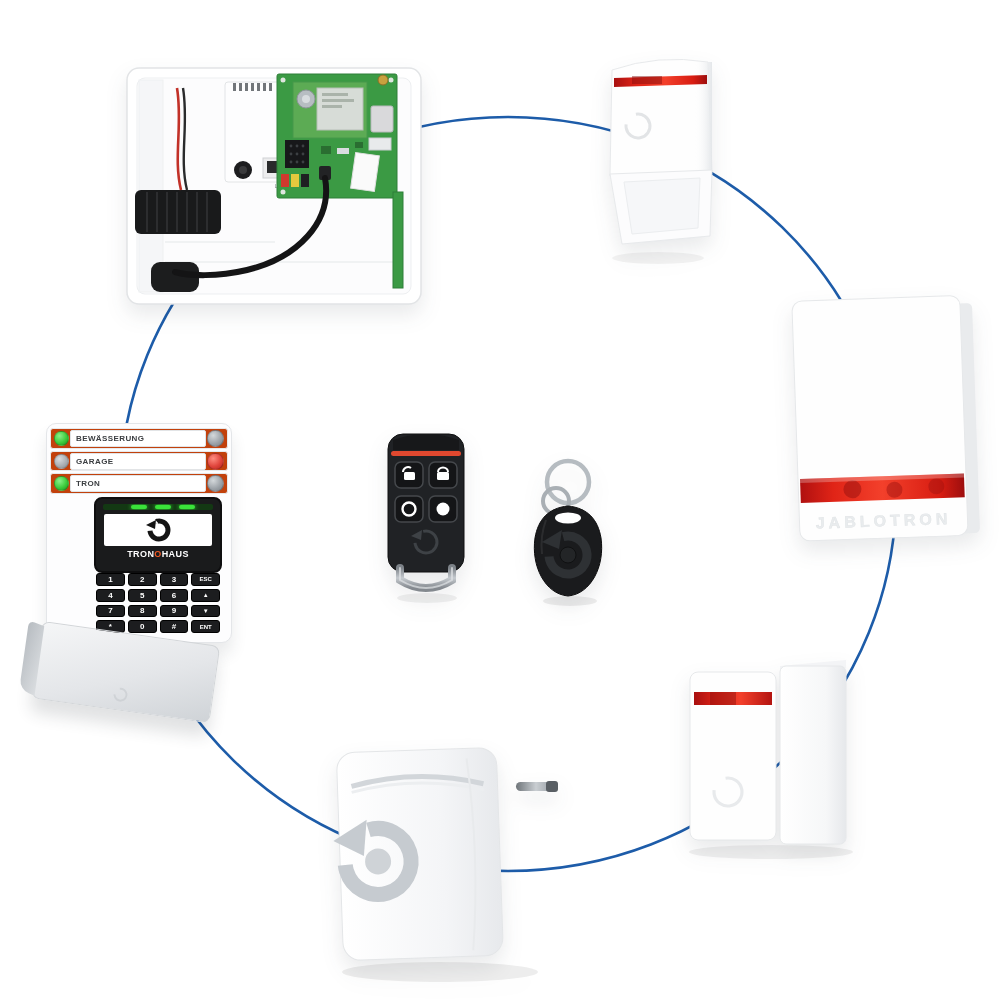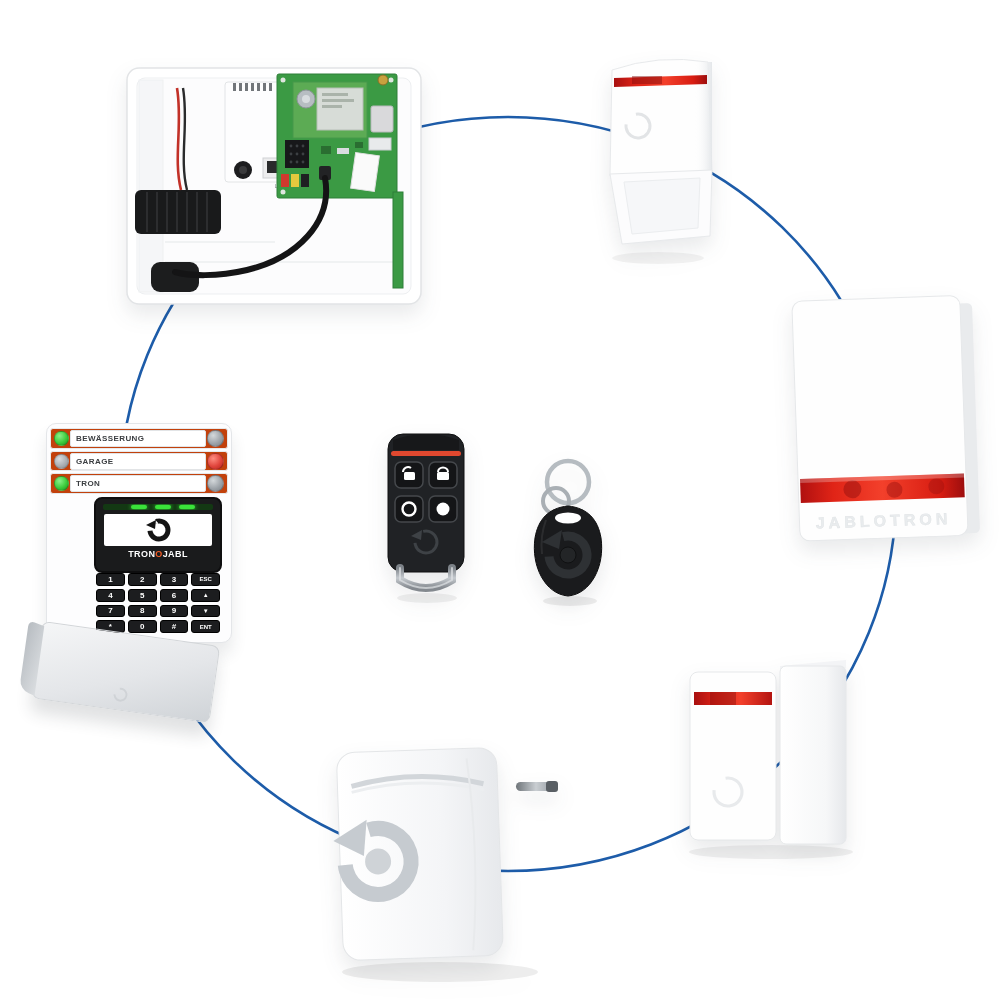--- a/index.html
+++ b/index.html
@@ -280,21 +280,21 @@
         <i style="left:28px"></i>
           <i style="left:52px"></i>
           <i style="left:76px"></i>
       </div>
       <div class="kp-screen">
         <svg width="30" height="26" viewBox="0 0 30 26">
           <circle cx="16" cy="13" r="9" fill="none" stroke="#141414" stroke-width="5" pathLength="100" stroke-dasharray="78 22" transform="rotate(-105 16 13)"></circle>
           <polygon points="3,8 13,3 12,12" fill="#141414"></polygon>
         </svg>
       </div>
-      <div class="kp-brand"><span>TRON</span><span class="o">O</span><span>JABL</span></div>
+      <div class="kp-brand"><span>TRON</span><span class="o">O</span><span>HAUS</span></div>
     </div>
 
     <div class="kp-keys">
       <div class="key">1</div>
       <div class="key">2</div>
       <div class="key">3</div>
       <div class="key small">ESC</div>
       <div class="key">4</div>
       <div class="key">5</div>
       <div class="key">6</div>

